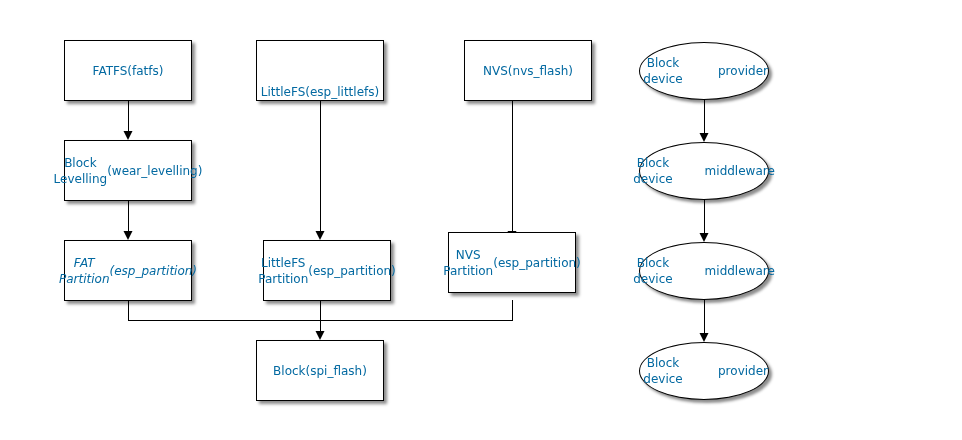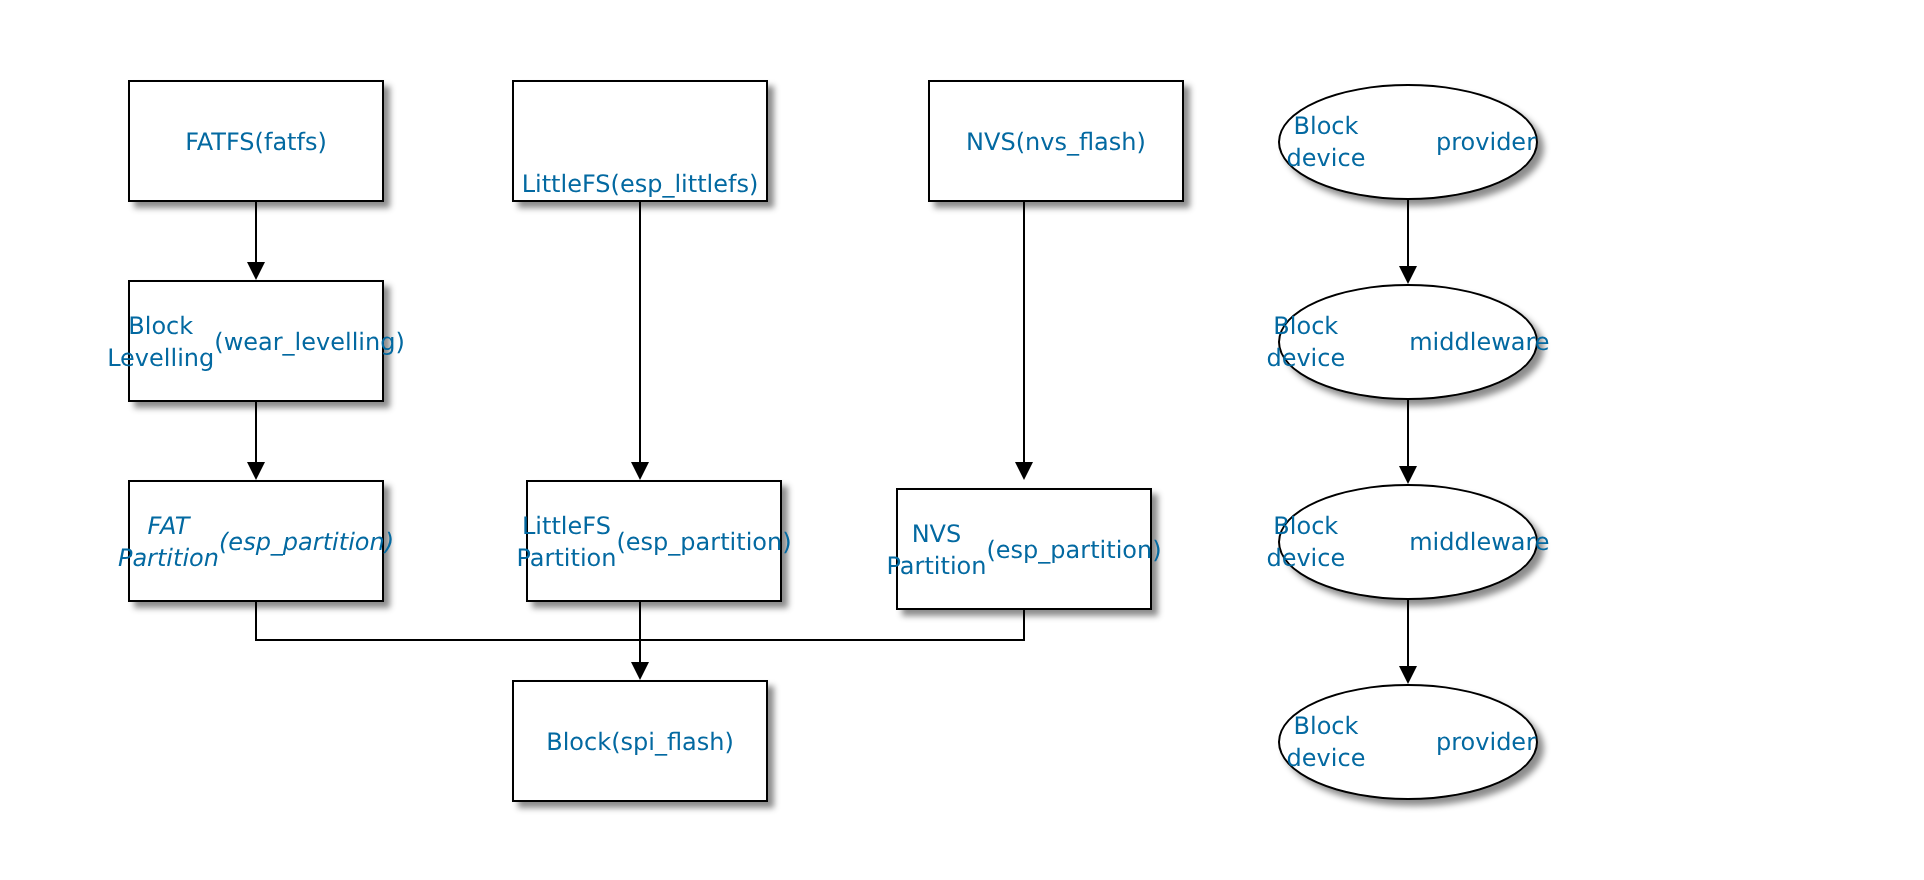--- a/index.html
+++ b/index.html
@@ -41,21 +41,21 @@
   }
   
   .pos-fatfs              { left: 64px;  top: 40px;  }
   .pos-littlefs           { left: 256px; top: 40px; align-items: flex-end;  }
   .pos-nvs                { left: 464px; top: 40px;  }
   .pos-consumers          { left: 639px; top: 42px;  }
   .pos-wear               { left: 64px;  top: 140px; }
   .pos-middleware1        { left: 639px; top: 142px; }
   .pos-fatpart            { left: 64px;  top: 240px; font-style: italic; }
   .pos-littlefspart       { left: 263px; top: 240px; }
-  .pos-nvspart            { left: 448px; top: 244px; }
+  .pos-nvspart            { left: 448px; top: 232px; }
   .pos-middleware2        { left: 639px; top: 242px; }
   .pos-flash              { left: 256px; top: 340px; }
   .pos-provider           { left: 639px; top: 342px; }
   .edge-line { stroke: #000000; stroke-width: 1; fill: none; shape-rendering: crispEdges; }
   .edge-head { fill: #000000; stroke: none; }
 </style>
 </head>
 <body>
 
 <div id="canvas">

